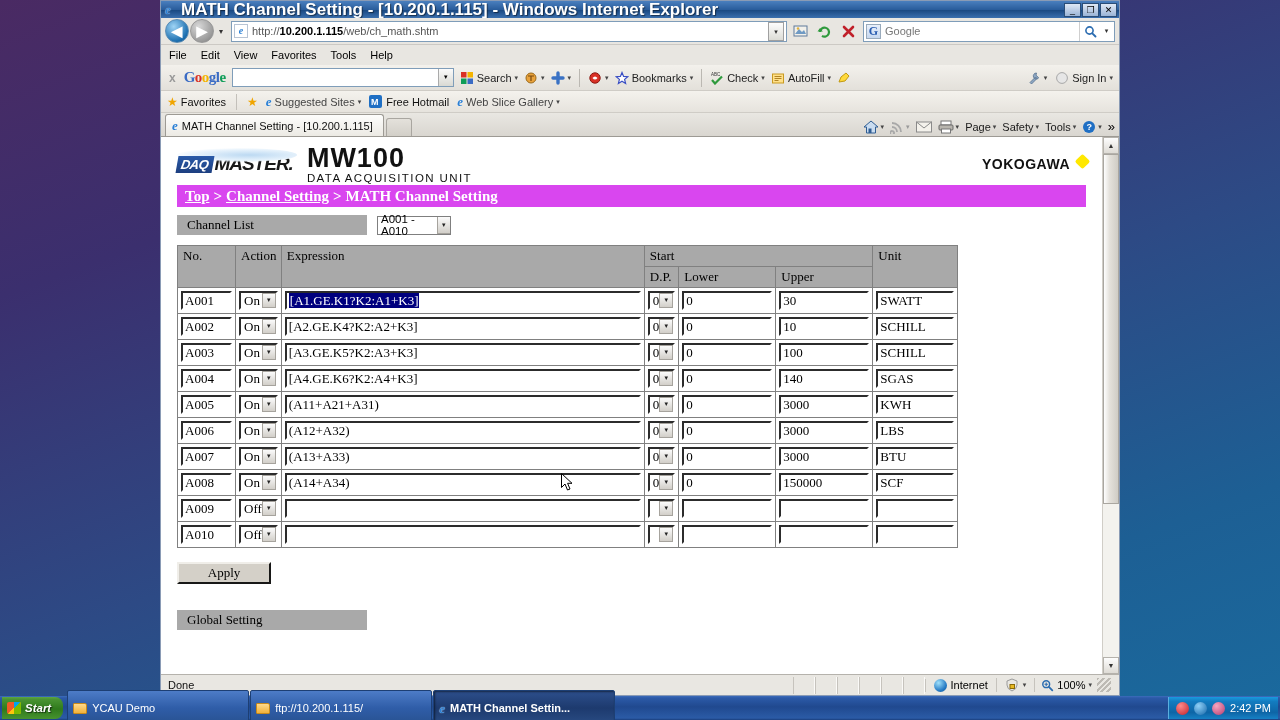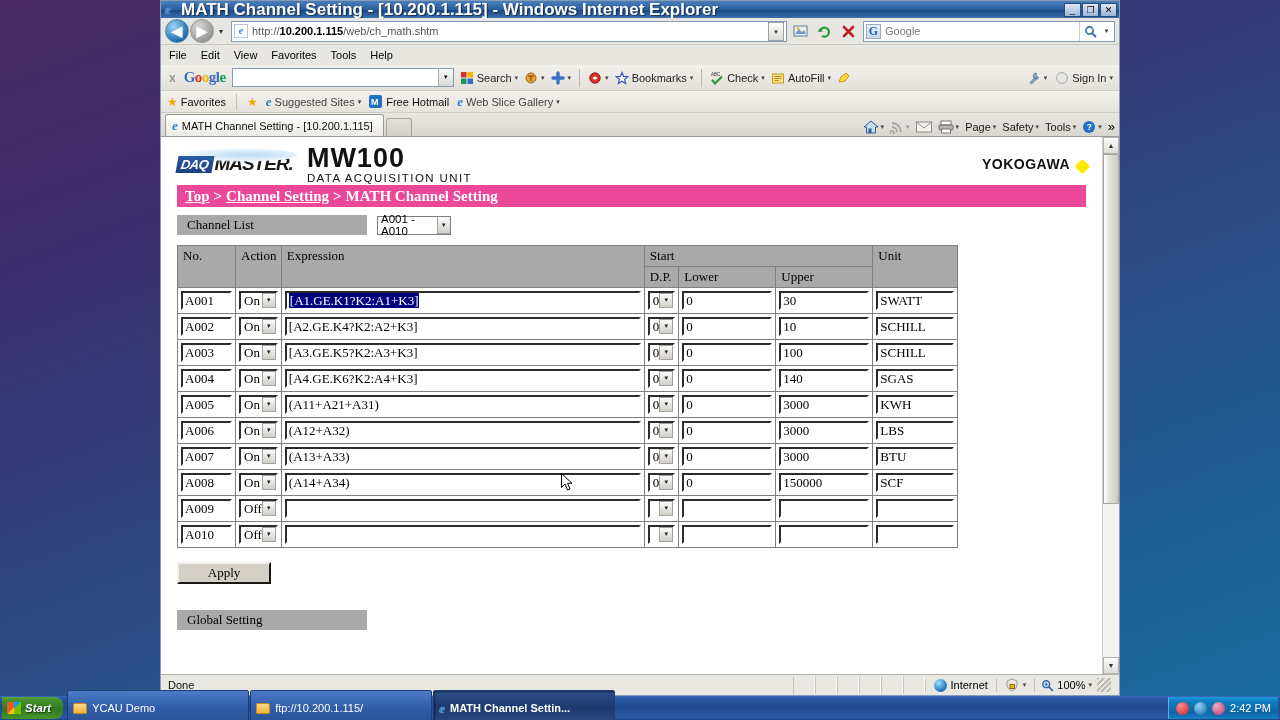--- a/index.html
+++ b/index.html
@@ -234,32 +234,32 @@
   .mw-title {
     font-size: 27px; font-weight: bold; letter-spacing: 1px;
     color: #111; line-height: 26px;
     font-family: "Liberation Sans", sans-serif;
   }
   .mw-sub {
     font-size: 11.5px; letter-spacing: 1.4px; color: #111; font-weight: normal;
     margin-top: 1px;
   }
   .yoko {
-    margin-left: auto; display: flex; align-items: flex-end; gap: 7px;
+    margin-left: auto; display: flex; align-items: flex-start; gap: 7px;
     font-size: 14px; font-weight: bold; letter-spacing: 0.5px; color: #111;
   }
   .yoko-dia {
     width: 11px; height: 11px; background: #ffe800;
     transform: rotate(45deg); border-radius: 2px;
   }
 
   
   .crumb {
     margin: 0 16px; height: 22px;
-    background: #ec4899; color: #fff;
+    background: #d946ef; color: #fff;
     display: flex; align-items: center; padding-left: 8px;
     font-family: "Liberation Serif", serif;
     font-size: 15px; font-weight: bold;
   }
   .crumb a { color: #fff; text-decoration: underline; }
   .crumb .sep { margin: 0 4px; font-weight: bold; }
   .crumb .cur { text-decoration: none; }
 
   
   .chanrow { margin: 8px 16px 0; display: flex; align-items: center; gap: 10px;}

